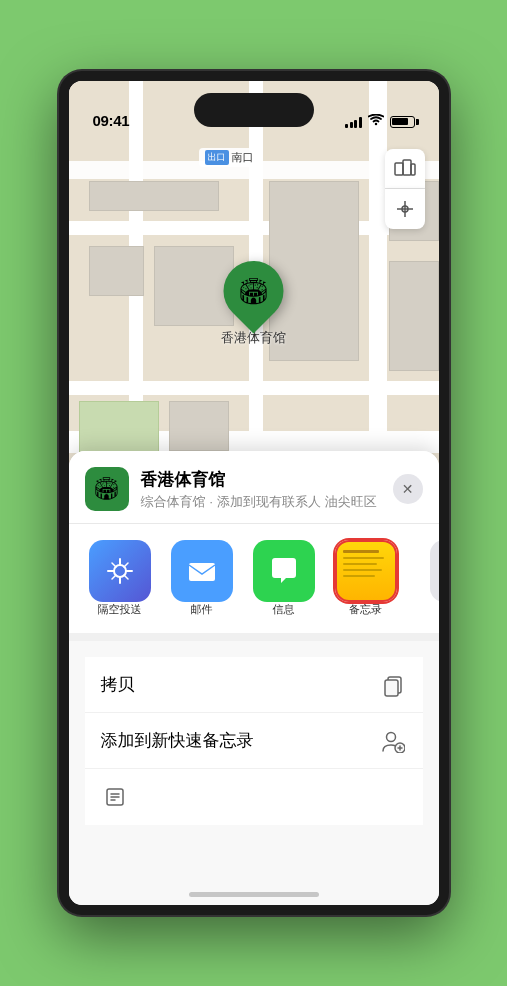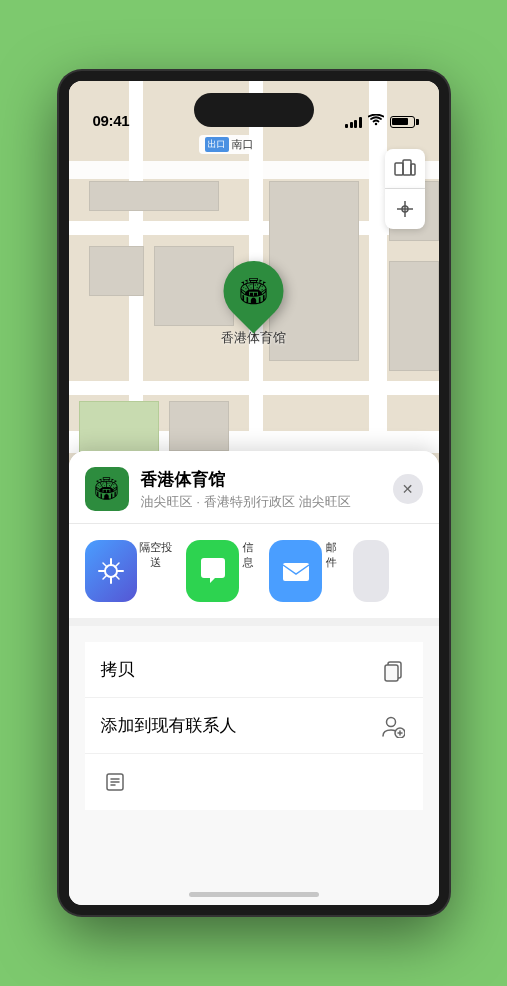--- a/index.html
+++ b/index.html
@@ -163,21 +163,21 @@
     .pin-label {
       margin-top: 8px;
       font-size: 13px;
       color: #333;
       font-weight: 500;
       text-shadow: 0 1px 3px rgba(255,255,255,0.8);
     }
     
     .map-label {
       position: absolute;
-      top: 54px;
+      top: 67px;
       left: 130px;
       background: rgba(255,255,255,0.9);
       border-radius: 4px;
       padding: 2px 6px;
       font-size: 11px;
       color: #333;
       display: flex;
       align-items: center;
       gap: 3px;
     }
@@ -276,21 +276,22 @@
     .share-row {
       background: #fff;
       padding: 16px;
       display: flex;
       gap: 12px;
       overflow-x: auto;
       border-bottom: 8px solid #f0f0f0;
     }
     .share-item {
       display: flex;
-      flex-direction: row;
+      flex-direction: column;
+      align-items: center;
       gap: 0;
       min-width: 70px;
     }
     .share-icon-wrap {
       width: 62px;
       height: 62px;
       border-radius: 14px;
       display: flex;
       align-items: center;
       justify-content: center;
@@ -444,57 +445,69 @@
       </div>
     </div>
   </div>
 
   <div class="bottom-sheet" style="top:370px;">
 
     <div class="location-header">
       <div class="location-icon">🏟</div>
       <div class="location-info">
         <div class="location-name">香港体育馆</div>
-        <div class="location-subtitle">油尖旺区 · 香港特别行政区 油尖旺区</div>
+        <div class="location-subtitle">综合体育馆 · 添加到现有联系人 油尖旺区</div>
       </div>
       <div class="close-btn">✕</div>
     </div>
 
     <div class="share-row">
 
       <div class="share-item">
         <div class="share-icon-wrap share-icon-airdrop">
           <svg width="34" height="34" viewBox="0 0 34 34" fill="none">
             <circle cx="17" cy="17" r="6" stroke="white" stroke-width="2"></circle>
             <path d="M17 5 L17 11 M17 23 L17 29 M5 17 L11 17 M23 17 L29 17" stroke="white" stroke-width="2" stroke-linecap="round"></path>
             <path d="M9 9 L13 13 M21 21 L25 25 M25 9 L21 13 M13 21 L9 25" stroke="white" stroke-width="1.5" stroke-linecap="round"></path>
           </svg>
         </div>
         <span class="share-label">隔空投送</span>
       </div>
 
       <div class="share-item">
-        <div class="share-icon-wrap share-icon-message">
-          <svg width="36" height="36" viewBox="0 0 36 36" fill="none">
-            <path d="M6 8 Q6 5 9 5 L27 5 Q30 5 30 8 L30 22 Q30 25 27 25 L20 25 L15 30 L15 25 L9 25 Q6 25 6 22 Z" fill="white"></path>
-          </svg>
-        </div>
-        <span class="share-label">信息</span>
-      </div>
-
-      <div class="share-item">
         <div class="share-icon-wrap share-icon-mail">
           <svg width="36" height="36" viewBox="0 0 36 36" fill="none">
             <rect x="5" y="10" width="26" height="18" rx="2" fill="white"></rect>
             <path d="M5 12 L18 21 L31 12" stroke="#4a9eff" stroke-width="1.5"></path>
           </svg>
         </div>
         <span class="share-label">邮件</span>
       </div>
 
+      <div class="share-item">
+        <div class="share-icon-wrap share-icon-message">
+          <svg width="36" height="36" viewBox="0 0 36 36" fill="none">
+            <path d="M6 8 Q6 5 9 5 L27 5 Q30 5 30 8 L30 22 Q30 25 27 25 L20 25 L15 30 L15 25 L9 25 Q6 25 6 22 Z" fill="white"></path>
+          </svg>
+        </div>
+        <span class="share-label">信息</span>
+      </div>
+
+      <div class="share-item">
+        <div class="share-icon-wrap share-icon-notes" style="position:relative;">
+          <div style="display:flex;flex-direction:column;gap:4px;padding:8px 6px 6px;width:100%;height:100%;">
+            <div style="height:3px;background:#b8860b;border-radius:1px;width:80%"></div>
+            <div style="height:2px;background:#cca000;border-radius:1px;width:90%"></div>
+            <div style="height:2px;background:#cca000;border-radius:1px;width:75%"></div>
+            <div style="height:2px;background:#cca000;border-radius:1px;width:85%"></div>
+            <div style="height:2px;background:#cca000;border-radius:1px;width:70%"></div>
+          </div>
+        </div>
+        <span class="share-label">备忘录</span>
+      </div>
 
       <div class="share-item">
         <div class="more-dots">
           
           
           
           
         </div>
 
       </div>
@@ -507,21 +520,21 @@
         <div class="action-icon">
           <svg width="22" height="24" viewBox="0 0 22 24" fill="none">
             <rect x="6" y="4" width="13" height="16" rx="2" stroke="#666" stroke-width="1.5"></rect>
             <rect x="3" y="7" width="13" height="16" rx="2" fill="#f8f8f8" stroke="#666" stroke-width="1.5"></rect>
           </svg>
         </div>
       </div>
 
 
       <div class="action-item">
-        <span class="action-label">添加到现有联系人</span>
+        <span class="action-label">添加到新快速备忘录</span>
         <div class="action-icon">
           <svg width="24" height="24" viewBox="0 0 24 24" fill="none">
             <circle cx="10" cy="8" r="4.5" stroke="#666" stroke-width="1.5"></circle>
             <path d="M2 22 Q2 16 10 16 Q15 16 17 19" stroke="#666" stroke-width="1.5" stroke-linecap="round"></path>
             <circle cx="19" cy="19" r="5" fill="#f8f8f8" stroke="#666" stroke-width="1.5"></circle>
             <path d="M17 19 L21 19 M19 17 L19 21" stroke="#666" stroke-width="1.5" stroke-linecap="round"></path>
           </svg>
         </div>
       </div>
 

